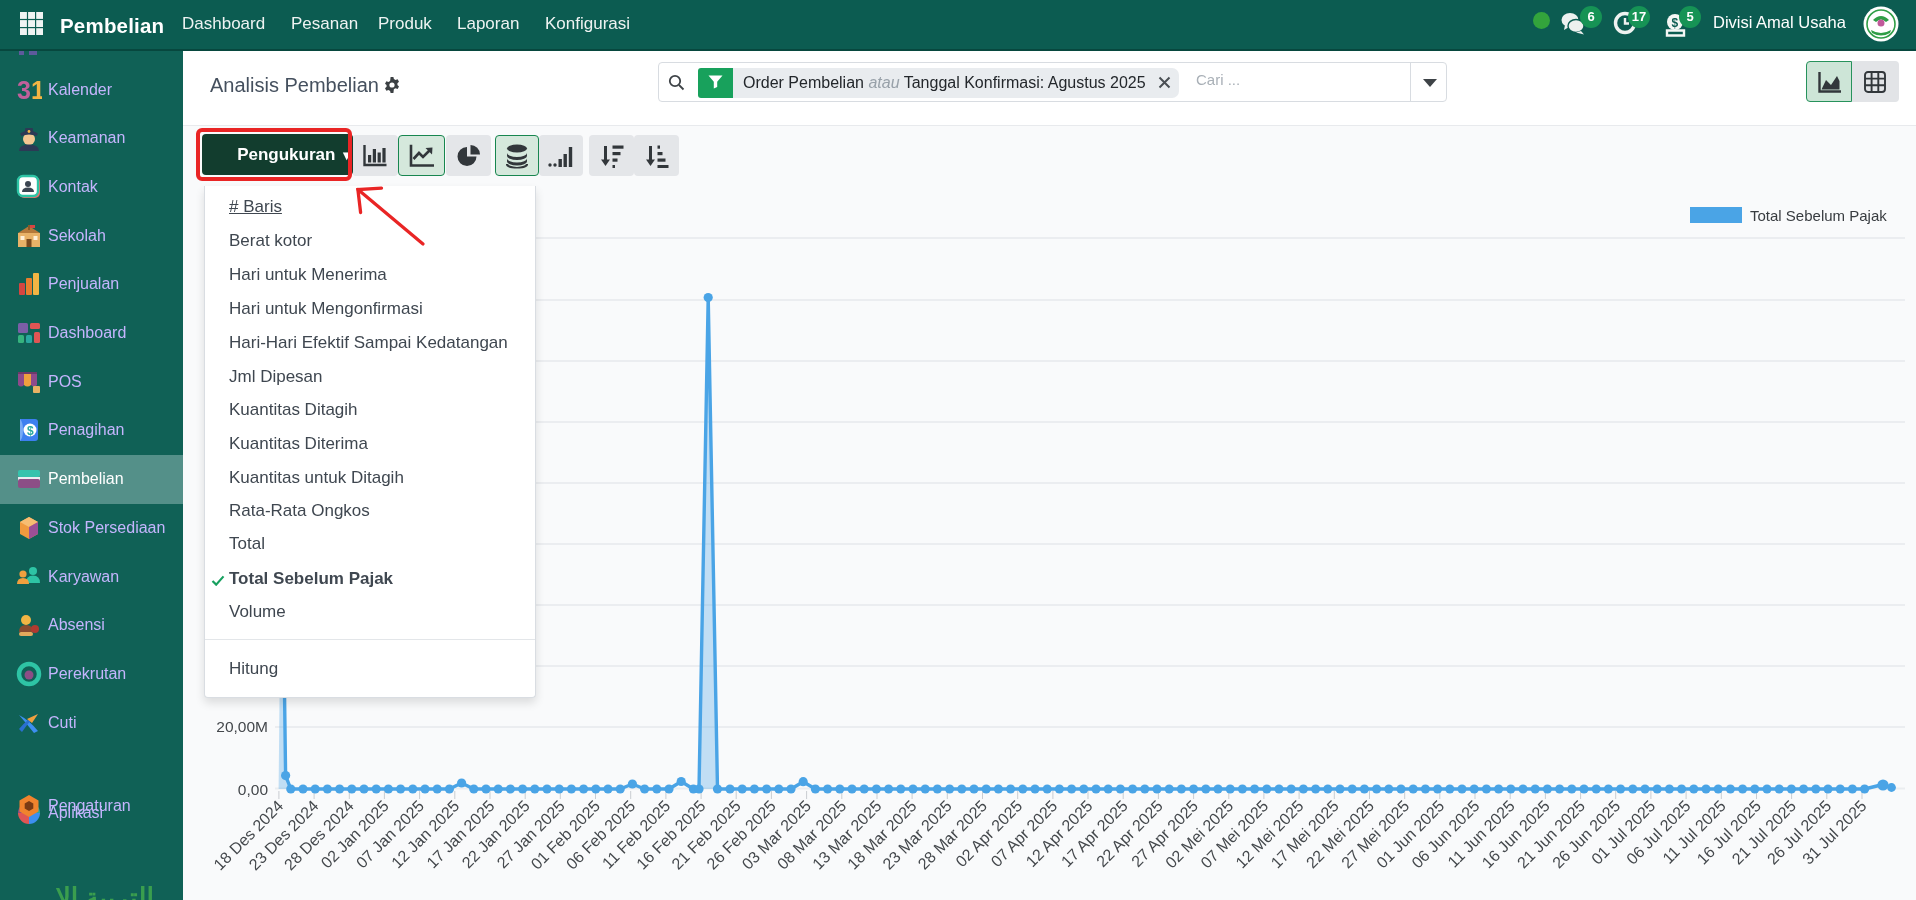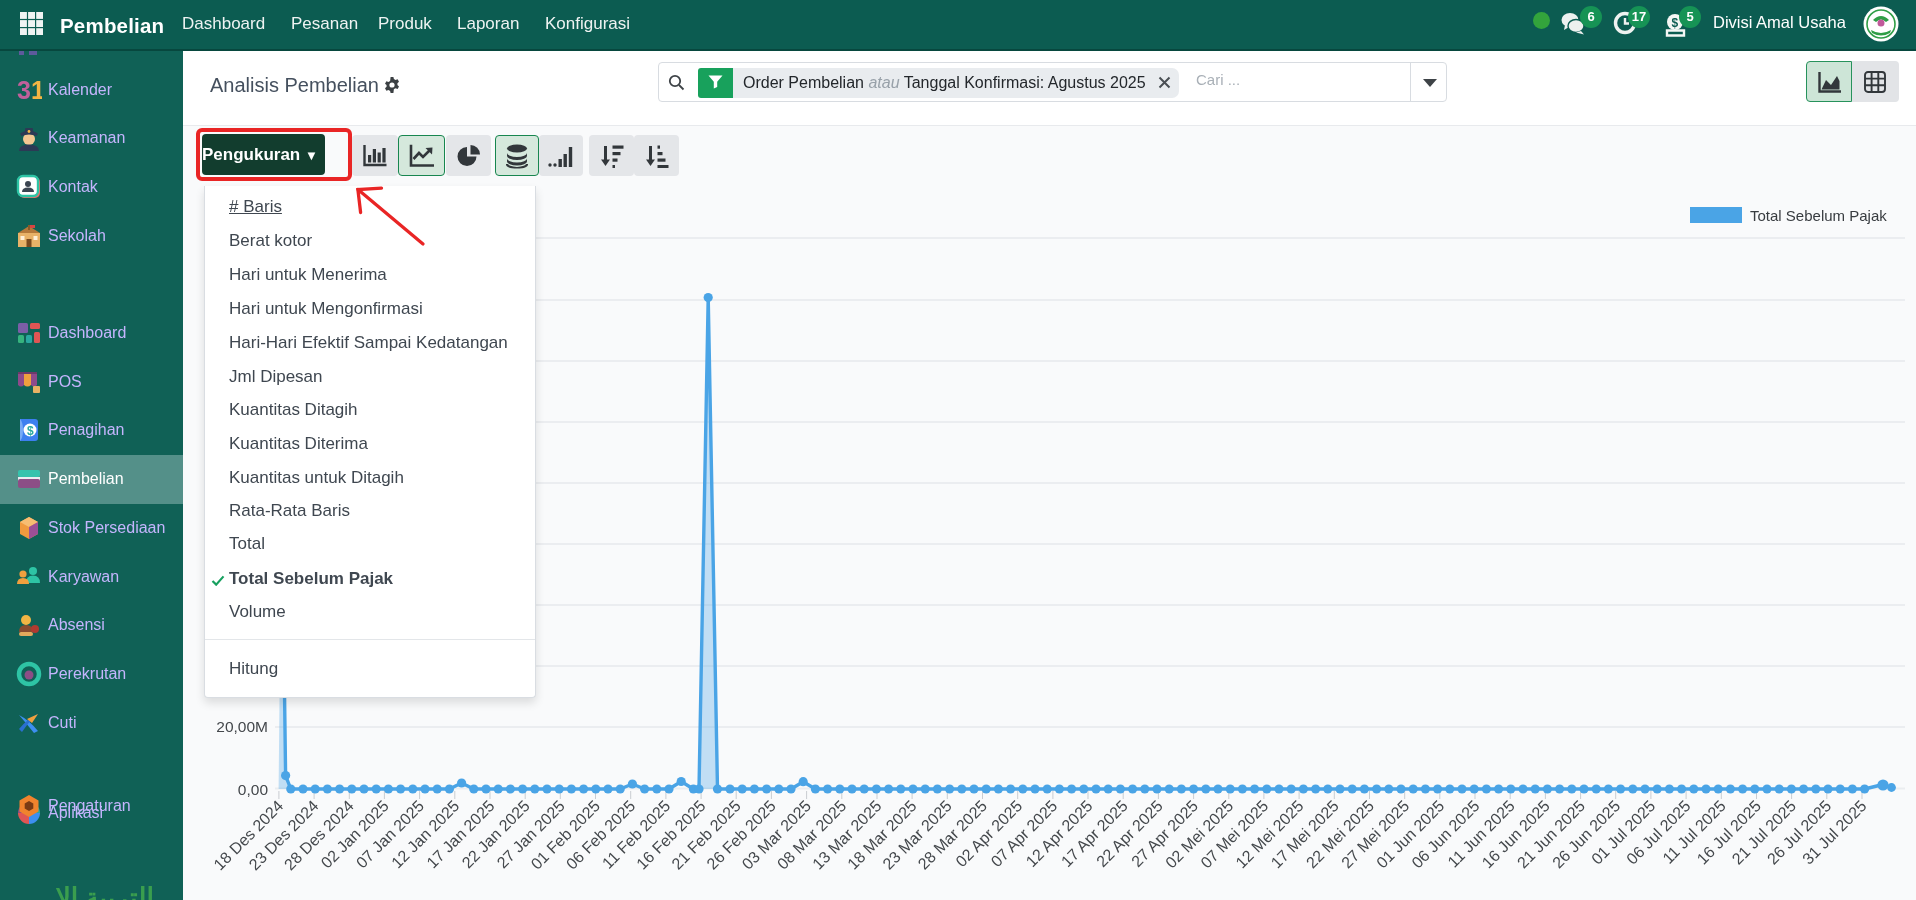--- a/index.html
+++ b/index.html
@@ -34,22 +34,22 @@
   .toolbtn.act { background:#d5e8dc; border:1px solid #17864f; }
   .toolbtn svg { position:absolute; left:50%; top:50%; transform:translate(-50%,-50%); }
 
   
   #dropdown { position:absolute; left:204px; top:186px; width:332px; height:512px; background:#fff;
      border:1px solid #d9dde2; border-top:none; border-radius:0 0 4px 4px; box-shadow:0 5px 10px rgba(0,0,0,0.12); z-index:35; }
   #dropdown .it { position:absolute; left:24px; color:#3f4750; font-size:17px; white-space:nowrap; }
 
   
   #redbox { position:absolute; left:196px; top:128px; width:156px; height:53px; border:4px solid #e92525; border-radius:6px; z-index:60; }
-  #pengukuran { position:absolute; left:202px; top:134px; width:123px; height:41px; background:#123d2e; border-radius:4px; z-index:32;
-     color:#fff; font-size:17px; font-weight:bold; text-align:left; line-height:41px; }
+  #pengukuran { position:absolute; left:202px; top:134px; width:151px; height:41px; background:#123d2e; border-radius:4px; z-index:32;
+     color:#fff; font-size:17px; font-weight:bold; text-align:right; line-height:41px; }
 </style>
 </head>
 <body>
 
 <div id="navbar">
   <svg class="abs" style="left:20px; top:12px;" width="23" height="23" viewBox="0 0 23 23">
     <g fill="#f0f4f3">
       <rect x="0" y="0" width="6.9" height="6.9"></rect>
         <rect x="8.1" y="0" width="6.9" height="6.9"></rect>
         <rect x="16.2" y="0" width="6.9" height="6.9"></rect>
@@ -132,20 +132,28 @@
     <svg class="ico" viewBox="0 0 26 26">
         <rect x="2" y="10" width="22" height="14" fill="#e8b268"></rect>
         <path d="M2 10 L13 3 L24 10 Z" fill="#b5793a"></path>
         <rect x="12" y="2" width="2" height="5" fill="#8a5a28"></rect>
         <rect x="14" y="2" width="5" height="3" fill="#d64541"></rect>
         <rect x="10.5" y="16" width="5" height="8" fill="#7a4a1e"></rect>
         <rect x="4.5" y="13" width="4" height="4" fill="#fff0d8"></rect>
         <rect x="17.5" y="13" width="4" height="4" fill="#fff0d8"></rect>
       </svg>
     <div class="lbl">Sekolah</div>
+  </div>
+  <div class="sitem" style="top:208.8px;">
+    <svg class="ico" viewBox="0 0 26 26">
+        <rect x="3" y="12" width="6" height="12" rx="1" fill="#d64541"></rect>
+        <rect x="10" y="7" width="6" height="17" rx="1" fill="#e87e2d"></rect>
+        <rect x="17" y="2" width="6" height="22" rx="1" fill="#f2b544"></rect>
+      </svg>
+    <div class="lbl">Penjualan</div>
   </div>
   <div class="sitem" style="top:257.5px;">
     <svg class="ico" viewBox="0 0 26 26">
         <rect x="2" y="3" width="10" height="10" rx="1.5" fill="#7b5ea7"></rect>
         <rect x="14" y="3" width="10" height="6" rx="1.5" fill="#e05554"></rect>
         <rect x="2" y="15" width="6" height="8" rx="1.5" fill="#36b37e"></rect>
         <rect x="10" y="15" width="6" height="8" rx="1.5" fill="#2aa8a0"></rect>
         <rect x="18" y="12" width="6" height="11" rx="1.5" fill="#e05554"></rect>
       </svg>
     <div class="lbl">Dashboard</div>
@@ -598,21 +606,21 @@
 <div id="dropdown">
   <div class="it" style="top:11px;text-decoration:underline;"># Baris</div>
   <div class="it" style="top:45px;">Berat kotor</div>
   <div class="it" style="top:79px;">Hari untuk Menerima</div>
   <div class="it" style="top:113px;">Hari untuk Mengonfirmasi</div>
   <div class="it" style="top:147px;">Hari-Hari Efektif Sampai Kedatangan</div>
   <div class="it" style="top:181px;">Jml Dipesan</div>
   <div class="it" style="top:214px;">Kuantitas Ditagih</div>
   <div class="it" style="top:248px;">Kuantitas Diterima</div>
   <div class="it" style="top:282px;">Kuantitas untuk Ditagih</div>
-  <div class="it" style="top:315px;">Rata-Rata Baris</div>
+  <div class="it" style="top:315px;">Rata-Rata Ongkos</div>
   <div class="it" style="top:348px;">Total</div>
   <svg class="abs" style="left:6px; top:389px;" width="14" height="11" viewBox="0 0 15 12">
       <path d="M1.5 6.5 L5.5 10.5 L13.5 1.5" stroke="#17a05f" stroke-width="2.4" fill="none"></path>
     </svg>
   <div class="it" style="top:383px; font-weight:bold;">Total Sebelum Pajak</div>
   <div class="it" style="top:416px;">Volume</div>
   <div class="abs" style="left:0; top:453px; width:330px; height:1px; background:#e3e6e9;"></div>
   <div class="it" style="top:473px;">Hitung</div>
 </div>
 

